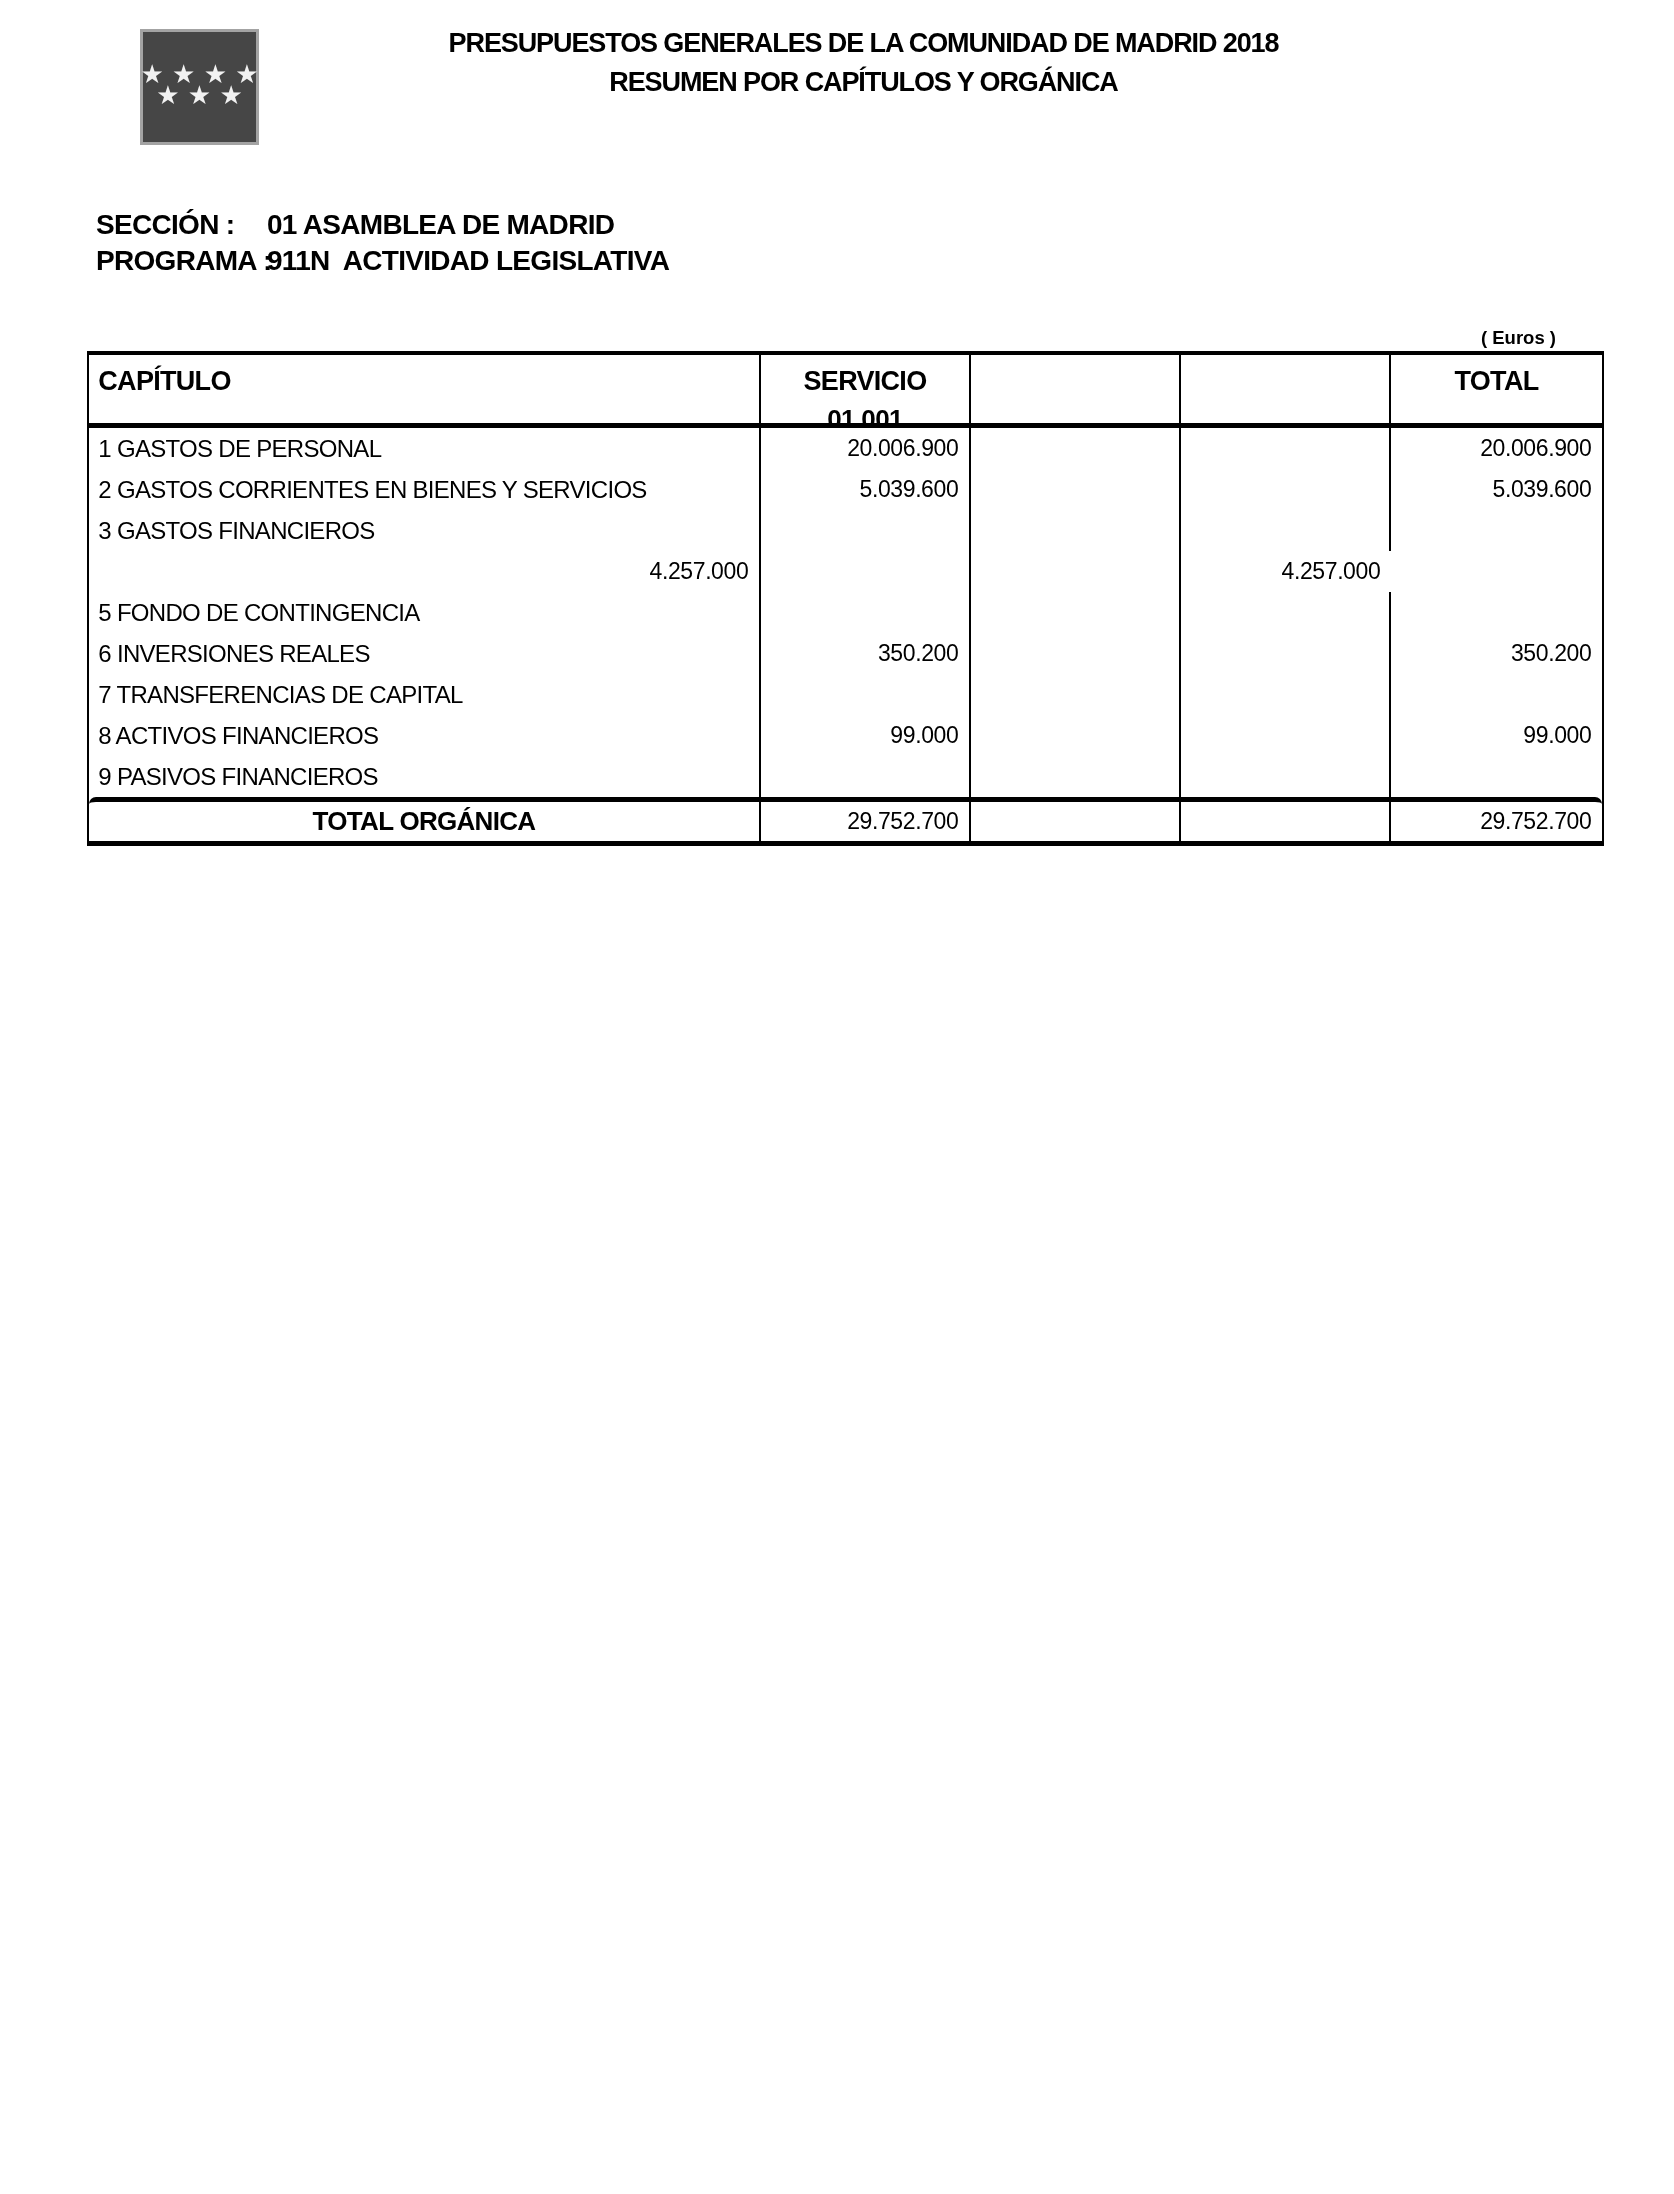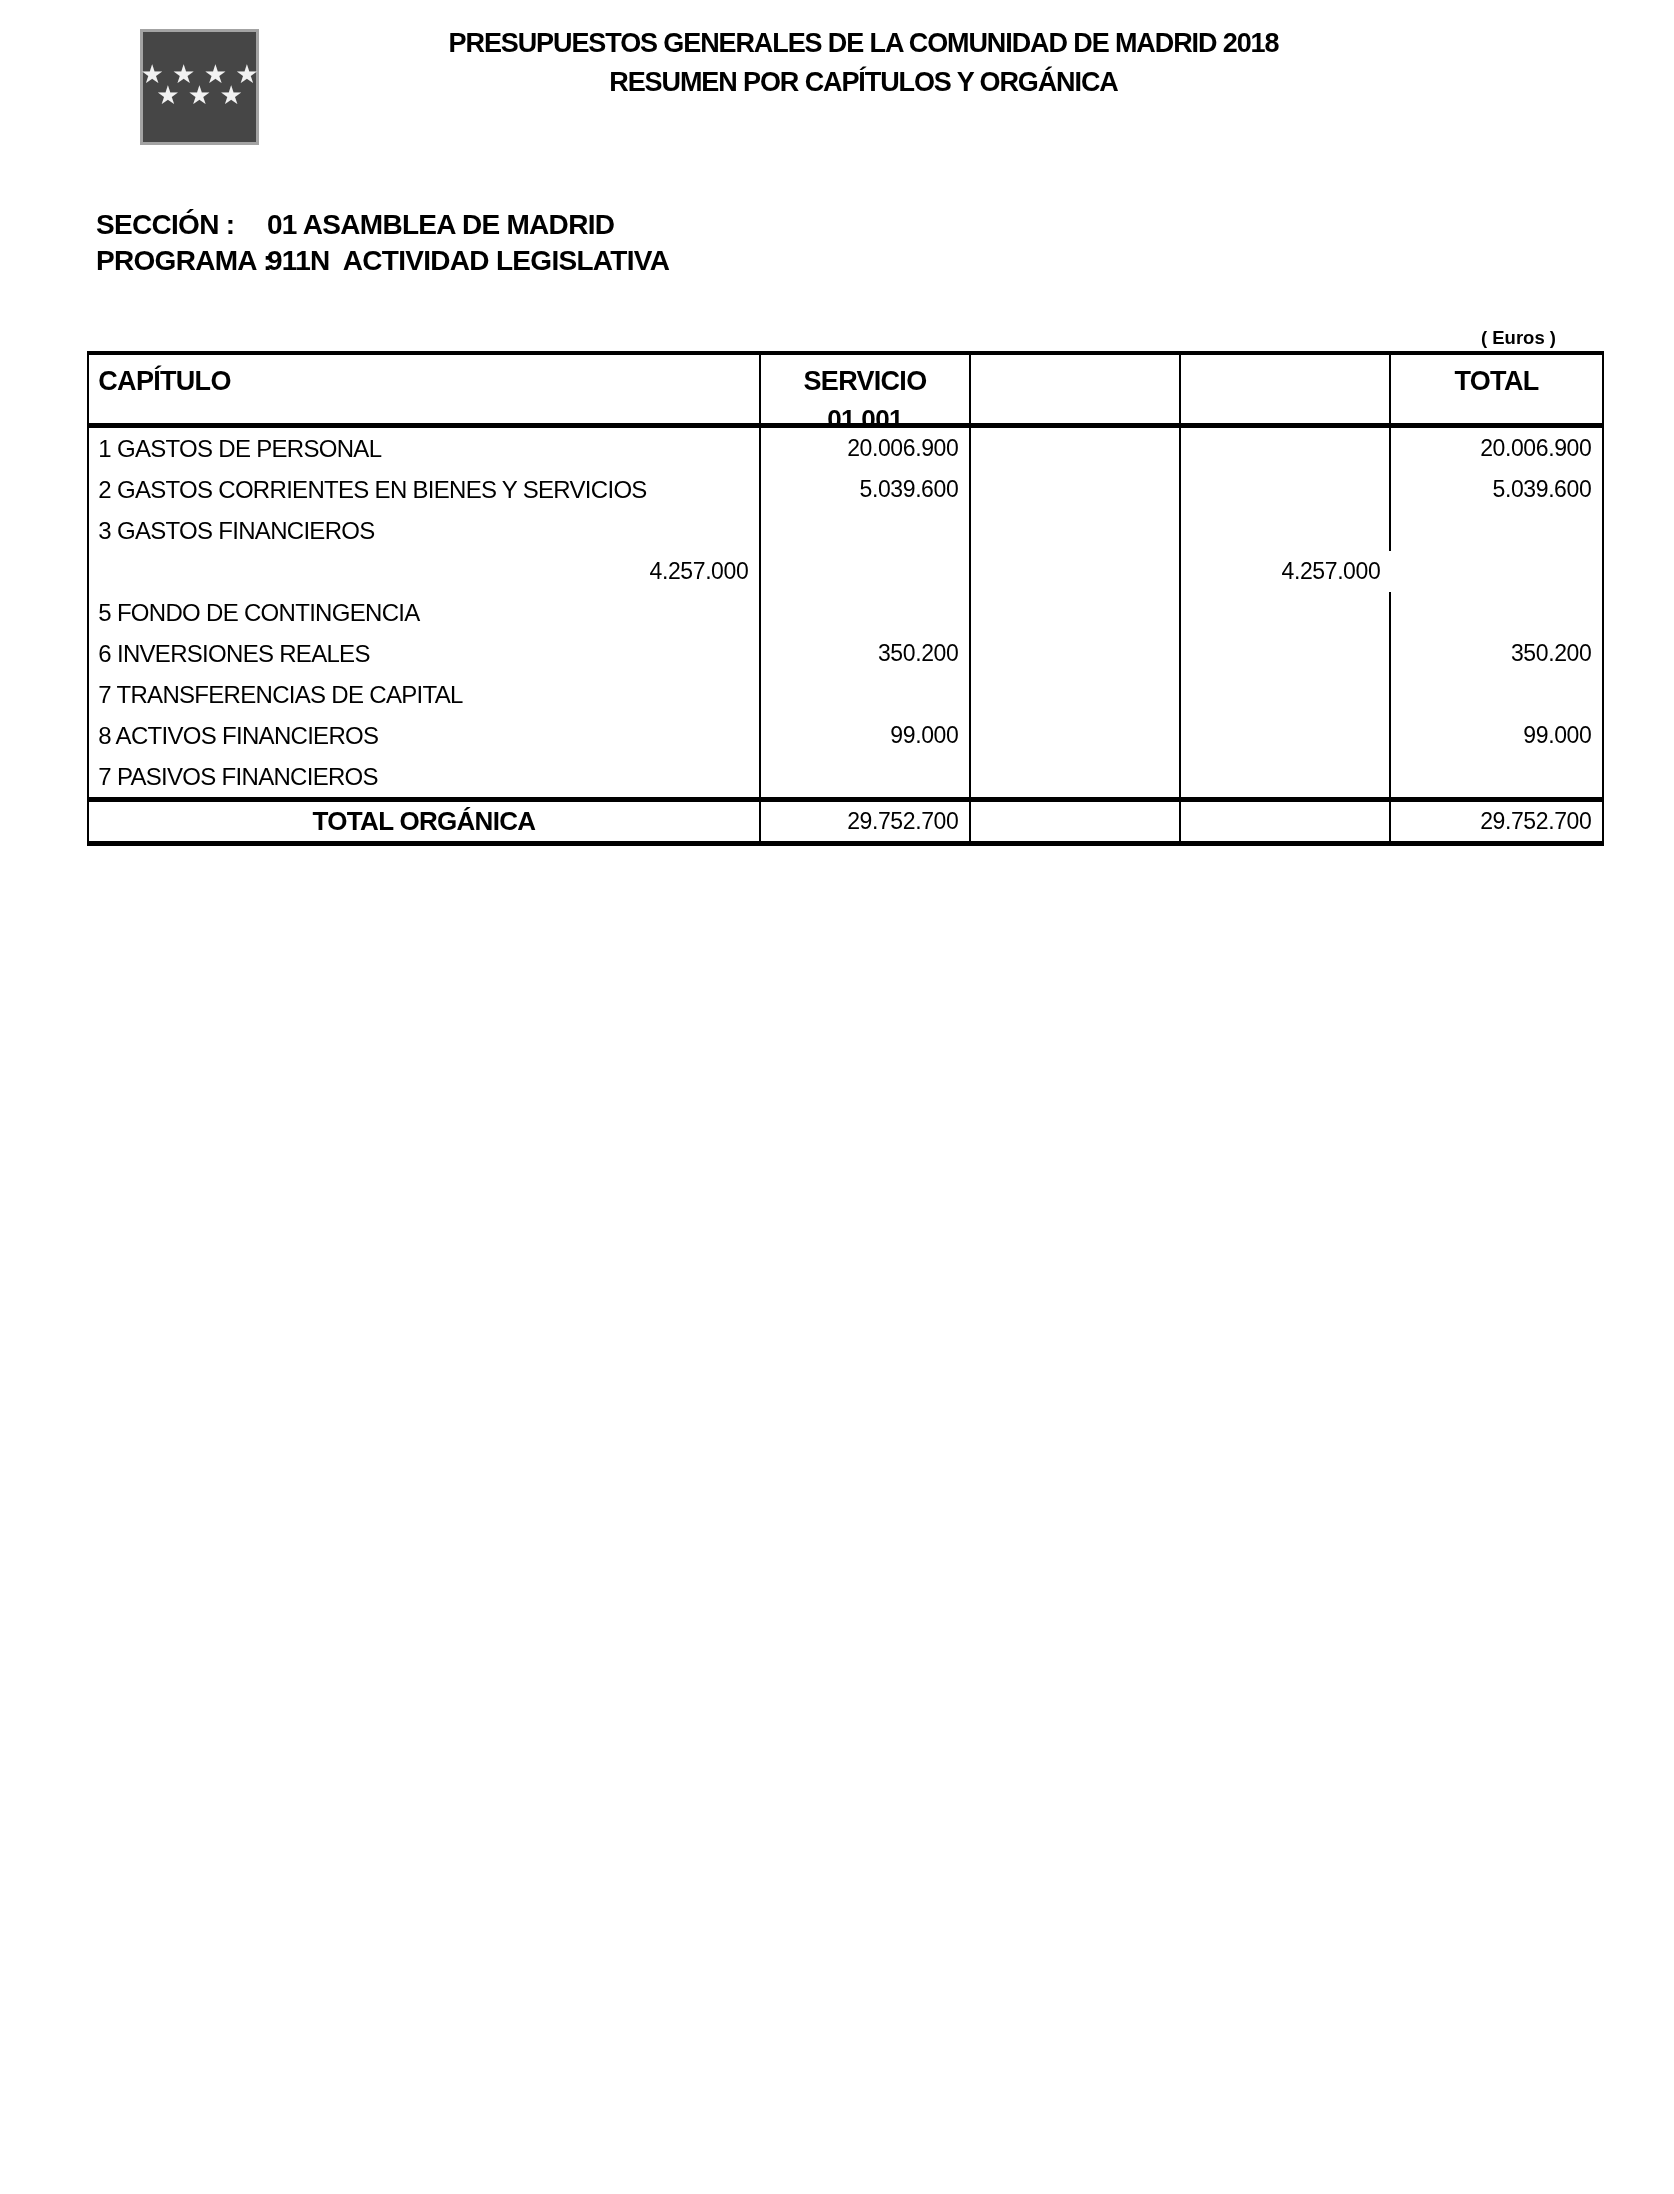--- a/index.html
+++ b/index.html
@@ -145,20 +145,21 @@
     align-items: center;
     justify-content: flex-end;
     font-size: 23px;
     letter-spacing: -0.4px;
     padding-right: 10.7px;
   }
 
   .trow-total {
     height: 44px;
     border-top: 5px solid #000;
+    border-radius: 7px;
   }
   .trow-total .td-total-label {
     display: flex;
     align-items: center;
     justify-content: center;
     font-weight: bold;
     font-size: 26px;
     letter-spacing: -0.7px;
   }
   .trow-total .td-num { font-weight: normal; }
@@ -261,21 +262,21 @@
 
     <div class="trow trow-body">
       <div class="tcell td-label">8 ACTIVOS FINANCIEROS</div>
       <div class="tcell td-num">99.000</div>
       <div class="tcell"></div>
       <div class="tcell"></div>
       <div class="tcell td-num">99.000</div>
     </div>
 
     <div class="trow trow-body">
-      <div class="tcell td-label">7 PASIVOS FINANCIEROS</div>
+      <div class="tcell td-label">9 PASIVOS FINANCIEROS</div>
       <div class="tcell td-num"></div>
       <div class="tcell"></div>
       <div class="tcell"></div>
       <div class="tcell td-num"></div>
     </div>
 
     <div class="trow trow-total">
       <div class="tcell td-total-label">TOTAL ORGÁNICA</div>
       <div class="tcell td-num">29.752.700</div>
       <div class="tcell"></div>

